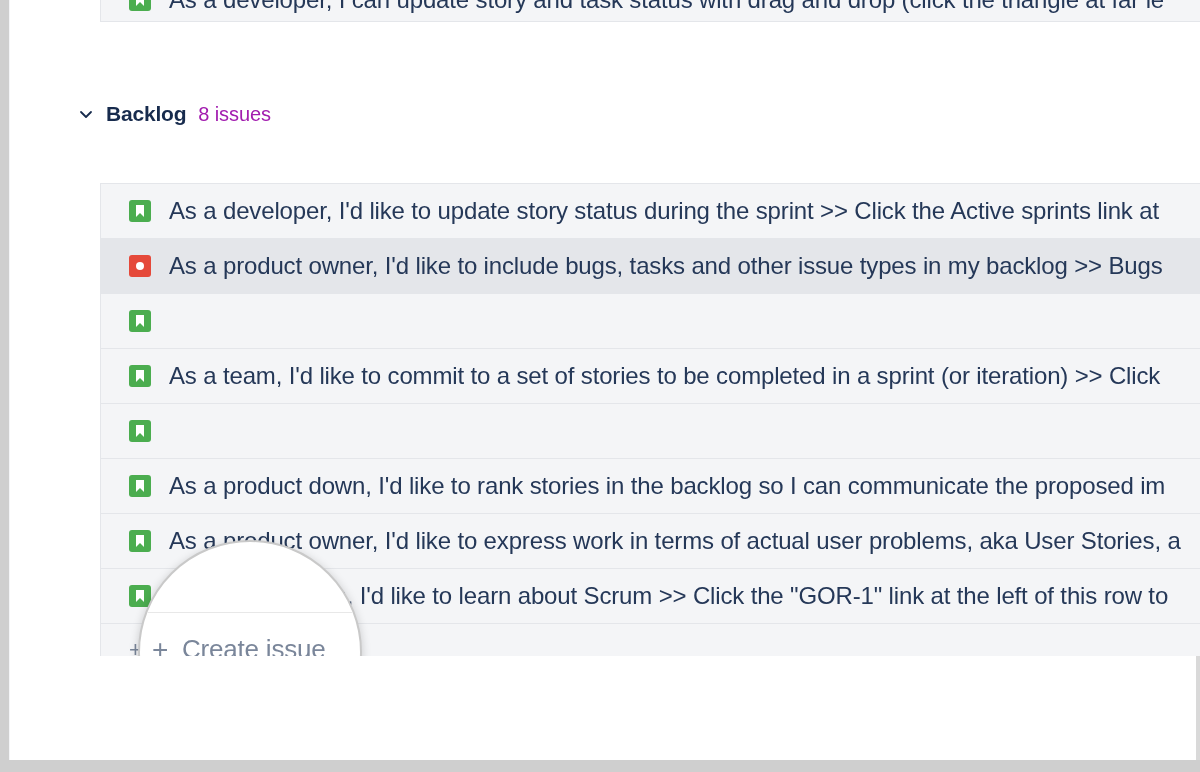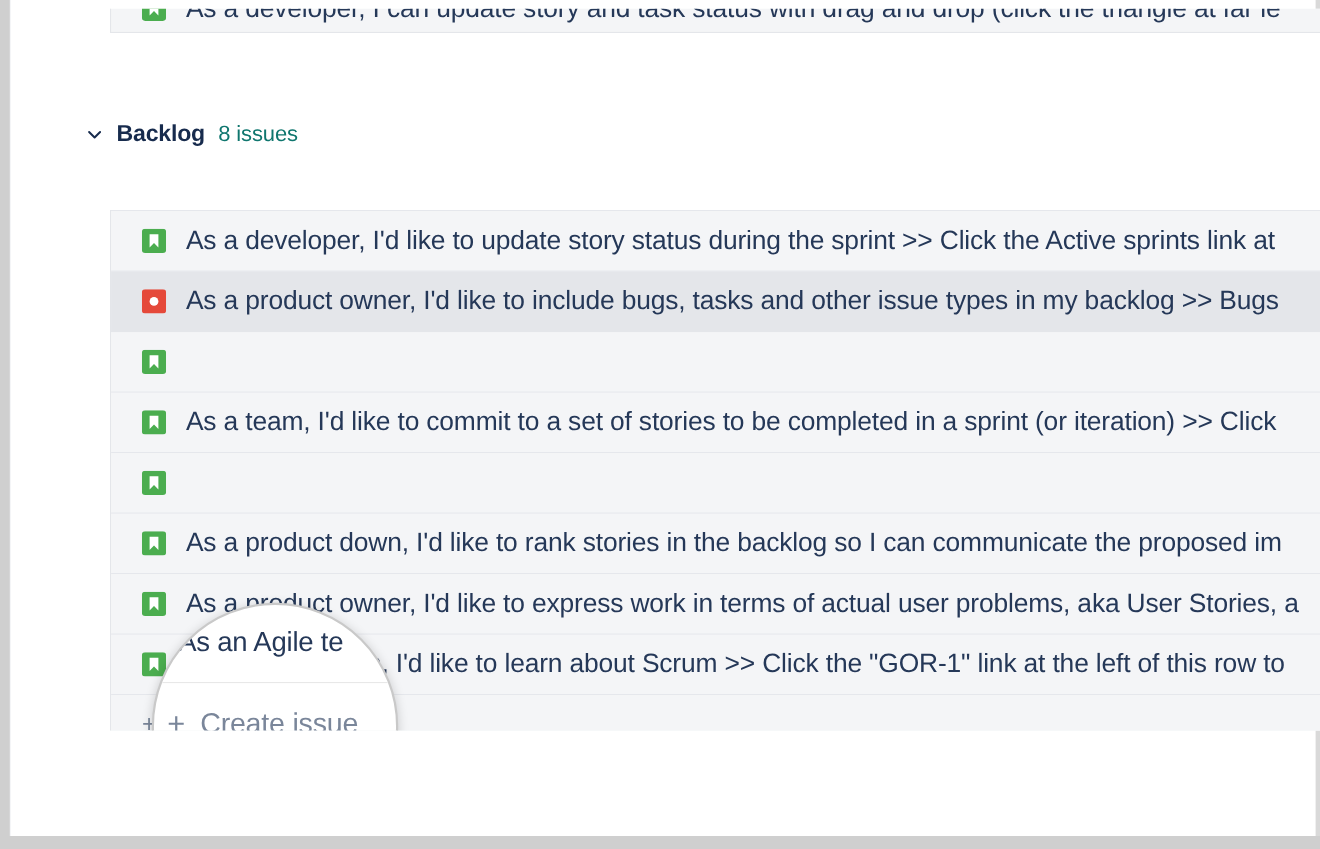--- a/index.html
+++ b/index.html
@@ -22,21 +22,21 @@
 
   
   .frame-left  { position: absolute; left: 0;    top: 0; width: 9px;  height: 772px; background: #cfcfcf; }
   .frame-right { position: absolute; right: 0;   top: 0; width: 4px;  height: 772px; background: #d9d9d9; }
   .frame-bottom{ position: absolute; left: 0;    bottom: 0; width: 1200px; height: 12px; background: #cfcfcf; }
   .frame-inner-left { position: absolute; left: 9px; top: 0; width: 1px; height: 760px; background: #f4f5f7; }
 
   .canvas {
     position: absolute;
     left: 10px;
-    top: 8px;
+    top: 0;
     width: 1190px;
     height: 656px;
     background: #ffffff;
     overflow: hidden;
     text-align: right;
   }
 
   
   .toprow {
     position: absolute;
@@ -68,21 +68,21 @@
   }
   .chevron svg { display: block; }
   .backlog-title {
     font-size: 21px;
     font-weight: bold;
     color: #172b4d;
     letter-spacing: -0.2px;
   }
   .backlog-count {
     font-size: 20px;
-    color: #0f766e;
+    color: #a21caf;
     letter-spacing: -0.1px;
   }
 
   
   .issue-list {
     position: absolute;
     left: 90px;
     top: 183px;
     width: 1110px;
     border: 1px solid #e4e6ea;
@@ -293,20 +293,19 @@
       </div>
 
       <div class="create-issue-row">
         <span class="plus-icon">+</span>
         <span class="create-issue-label">Create issue</span>
       </div>
 
     </div>
 
     <div class="lens">
-      <span class="lens-line-a">As an Agile te</span>
       <span class="lens-divider"></span>
       <span class="lens-plus">+</span>
       <span class="lens-create">Create issue</span>
     </div>
 
   </div>
 </div>
 
 </body></html>

